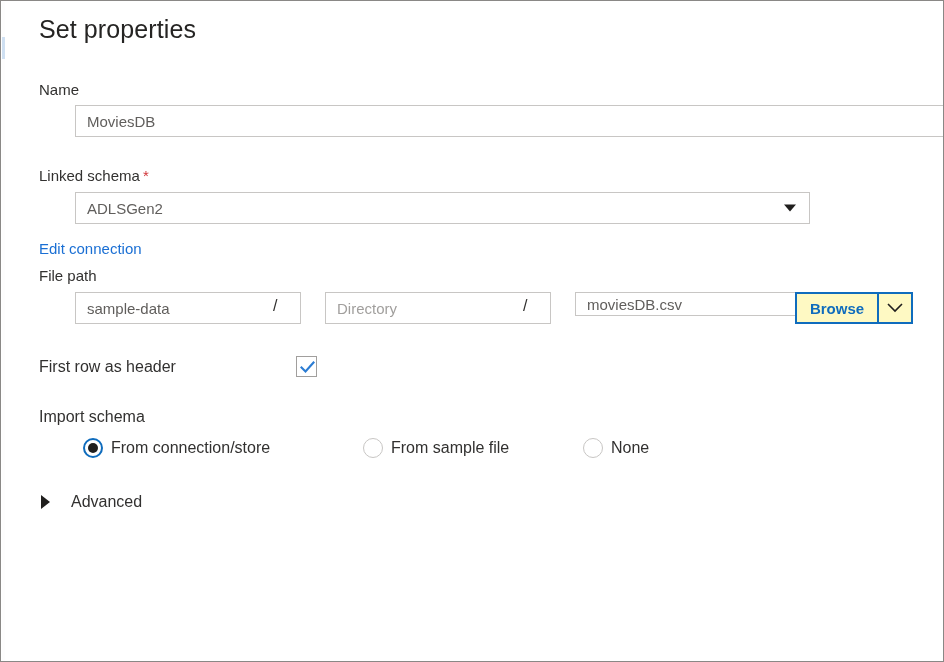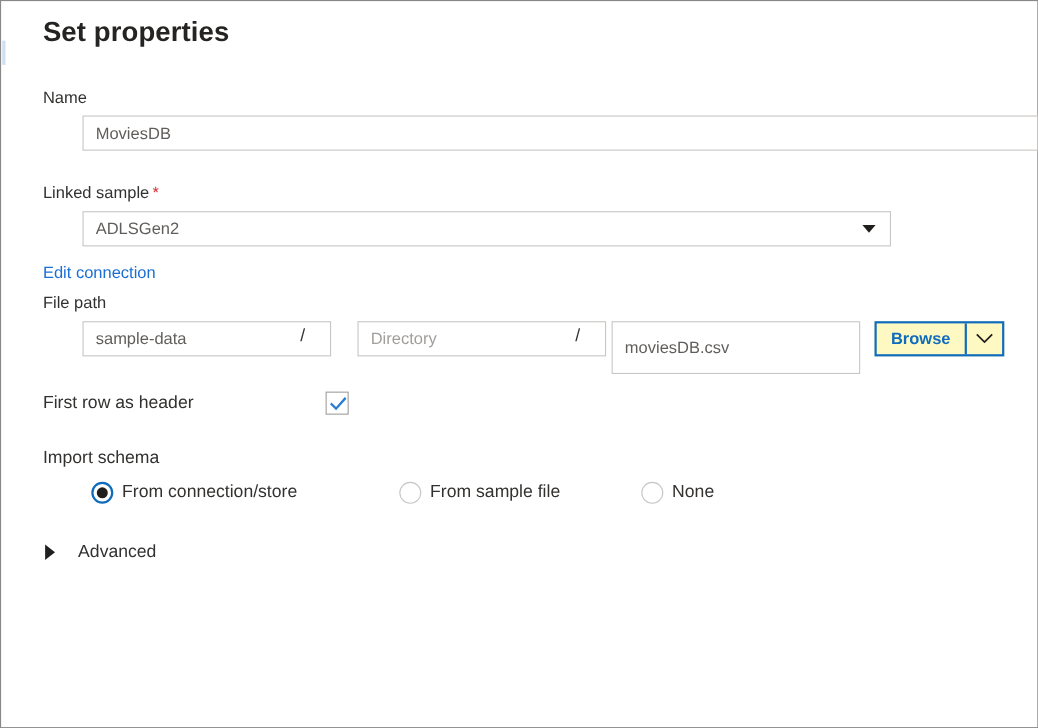--- a/index.html
+++ b/index.html
@@ -41,21 +41,21 @@
     left: 0;
     top: 0;
     width: 944px;
     height: 662px;
   }
   .page-title {
     position: absolute;
     left: 38px;
     top: 14px;
     font-size: 25px;
-    font-weight: 700;
+    font-weight: 400;
     color: #252423;
     letter-spacing: 0.1px;
     white-space: nowrap;
   }
   .field-label {
     position: absolute;
     font-size: 15px;
     color: #323130;
     white-space: nowrap;
   }
@@ -227,40 +227,40 @@
   <div class="edge-sliver-accent"></div>
 
   <div class="content">
 
     <div class="page-title">Set properties</div>
 
     <div class="field-label" style="left:38px; top:80px;">Name</div>
     <div class="txt-input" style="left:38px; top:104px; width:874px; height:32px;">MoviesDB</div>
 
     <div class="field-label" style="left:38px; top:166px;">
-      <span>Linked sample</span><span class="req-asterisk">*</span>
+      <span>Linked schema</span><span class="req-asterisk">*</span>
     </div>
     <div class="txt-input" style="left:38px; top:191px; width:735px; height:32px;">
       <span>ADLSGen2</span>
       <span class="combo-arrow"></span>
     </div>
 
     <div class="link" style="left:38px; top:239px;">Edit connection</div>
 
     <div class="field-label" style="left:38px; top:266px;">File path</div>
 
     <div class="txt-input" style="left:38px; top:291px; width:226px; height:32px;">sample-data</div>
 
     <div class="slash" style="left:272px;">/</div>
 
     <div class="txt-input placeholder" style="left:288px; top:291px; width:226px; height:32px;">Directory</div>
 
     <div class="slash" style="left:522px;">/</div>
 
-    <div class="txt-input" style="left:519px; top:291px; width:226px; height:48px;">moviesDB.csv</div>
+    <div class="txt-input" style="left:538px; top:291px; width:226px; height:24px;">moviesDB.csv</div>
 
     <div class="browse-btn">
       <div class="browse-main">Browse</div>
       <div class="browse-split">
         <svg class="chev-svg" width="16" height="10" viewBox="0 0 16 10">
           <polyline points="1,1 8,8 15,1" fill="none" stroke="#201f1e" stroke-width="1.6"></polyline>
         </svg>
       </div>
     </div>
 

